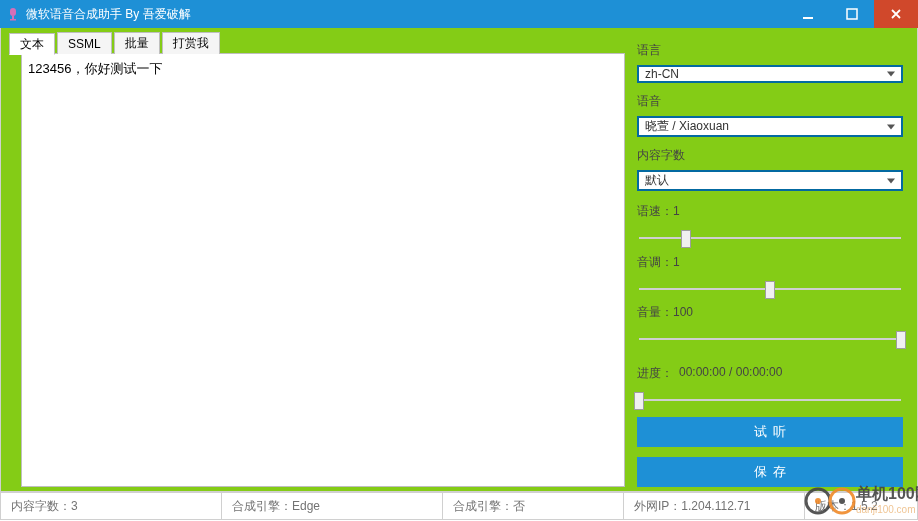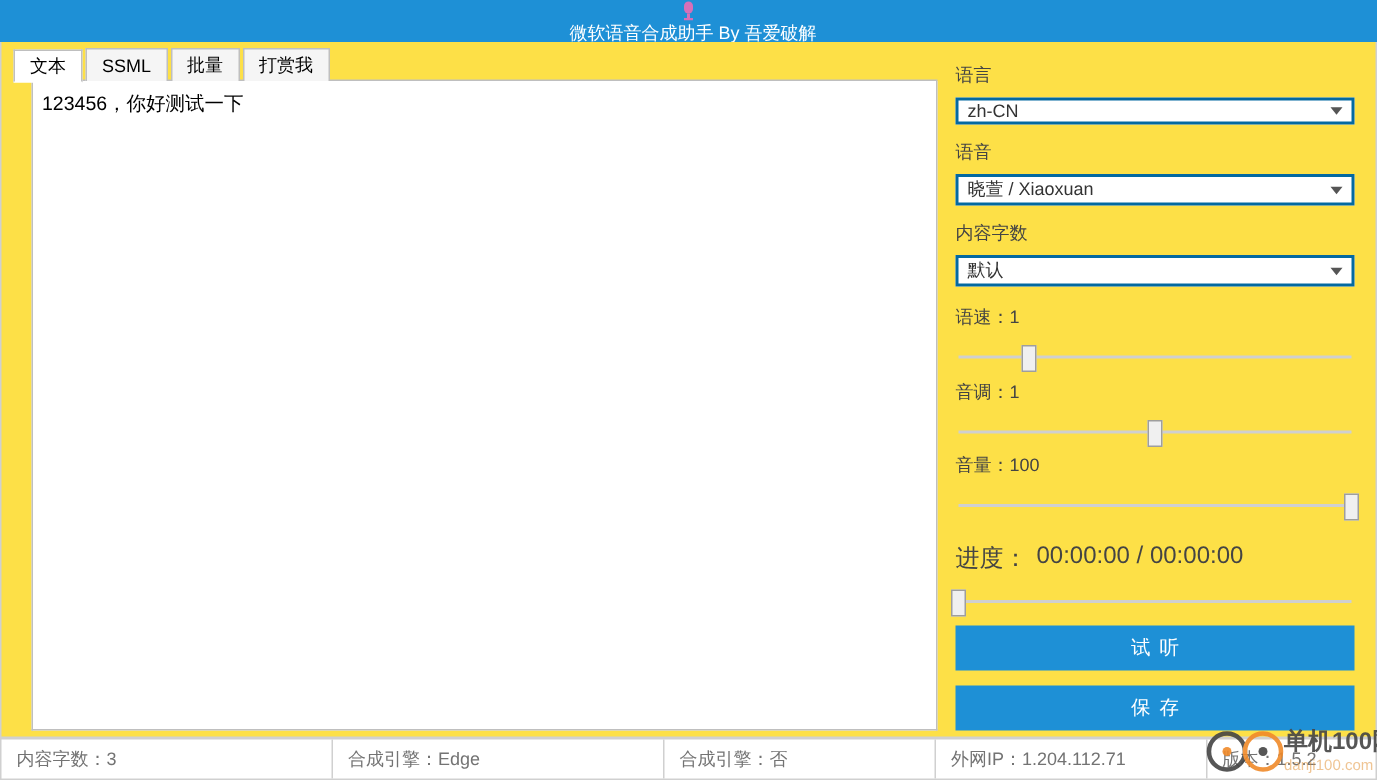--- a/index.html
+++ b/index.html
@@ -14,21 +14,20 @@
   }
   
   .titlebar {
     height: 28px;
     background: #1e90d6;
     color: #fff;
     display: flex;
     align-items: center;
     padding-left: 6px;
     font-size: 12px;
-    flex-direction: column;
   }
   .titlebar .app-icon {
     width: 14px; height: 14px;
     margin-right: 6px;
     display: inline-flex; align-items:center; justify-content:center;
   }
   .titlebar .title-text { flex: 1; }
   .win-buttons { display: flex; height: 100%; }
   .win-btn {
     width: 44px; height: 100%;
@@ -39,21 +38,21 @@
   .win-btn.close { background: #d0482b; }
   .win-btn svg { display:block; }
 
   
   .container {
     position: absolute;
     top: 28px; left: 0; right: 0;
     height: 464px;
     border: 1px solid #d0d0d0;
     border-top: none;
-    background: #fde047;
+    background: #84cc16;
   }
   .body-row {
     display: flex;
     height: 100%;
   }
   .left-pane {
     width: 630px;
     padding: 4px 6px 4px 8px;
     display: flex;
     flex-direction: column;
@@ -152,21 +151,21 @@
   }
   .slider-track .thumb {
     position: absolute;
     top: 2px;
     width: 10px; height: 18px;
     background: #f0f0f0;
     border: 1px solid #9e9e9e;
     transform: translateX(-50%);
   }
   .progress-label {
-    font-size: 16px;
+    font-size: 12px;
     color: #444;
     margin-top: 16px;
     display:flex; gap:6px;
   }
   .buttons-row {
     display: flex;
     gap: 10px;
     margin-top: 8px;
     flex-direction: column;
   }

